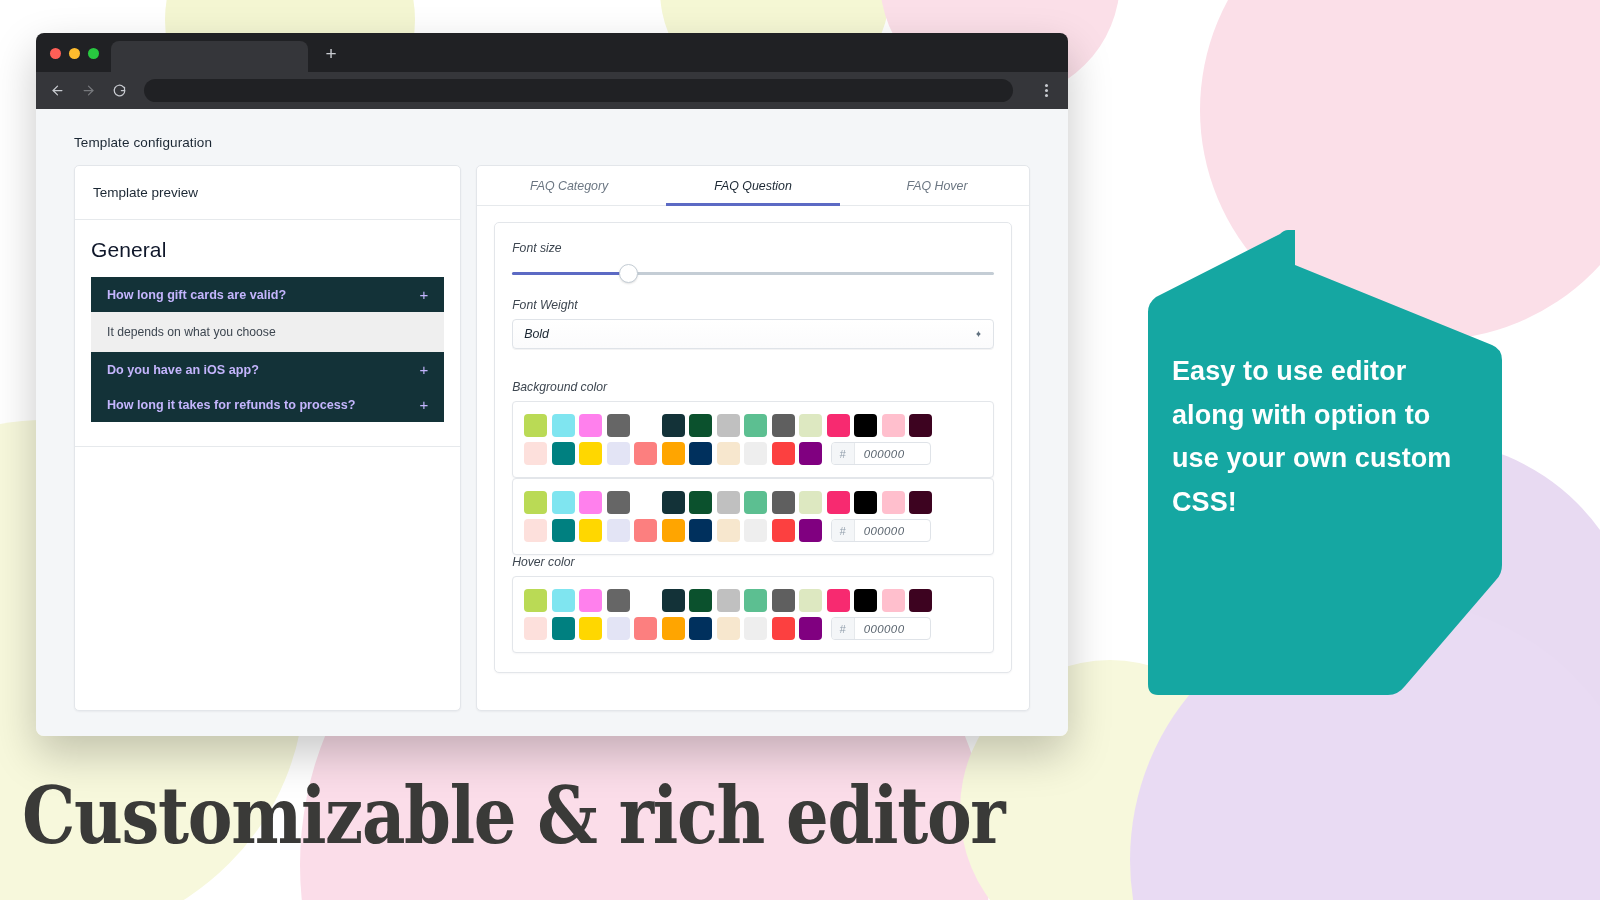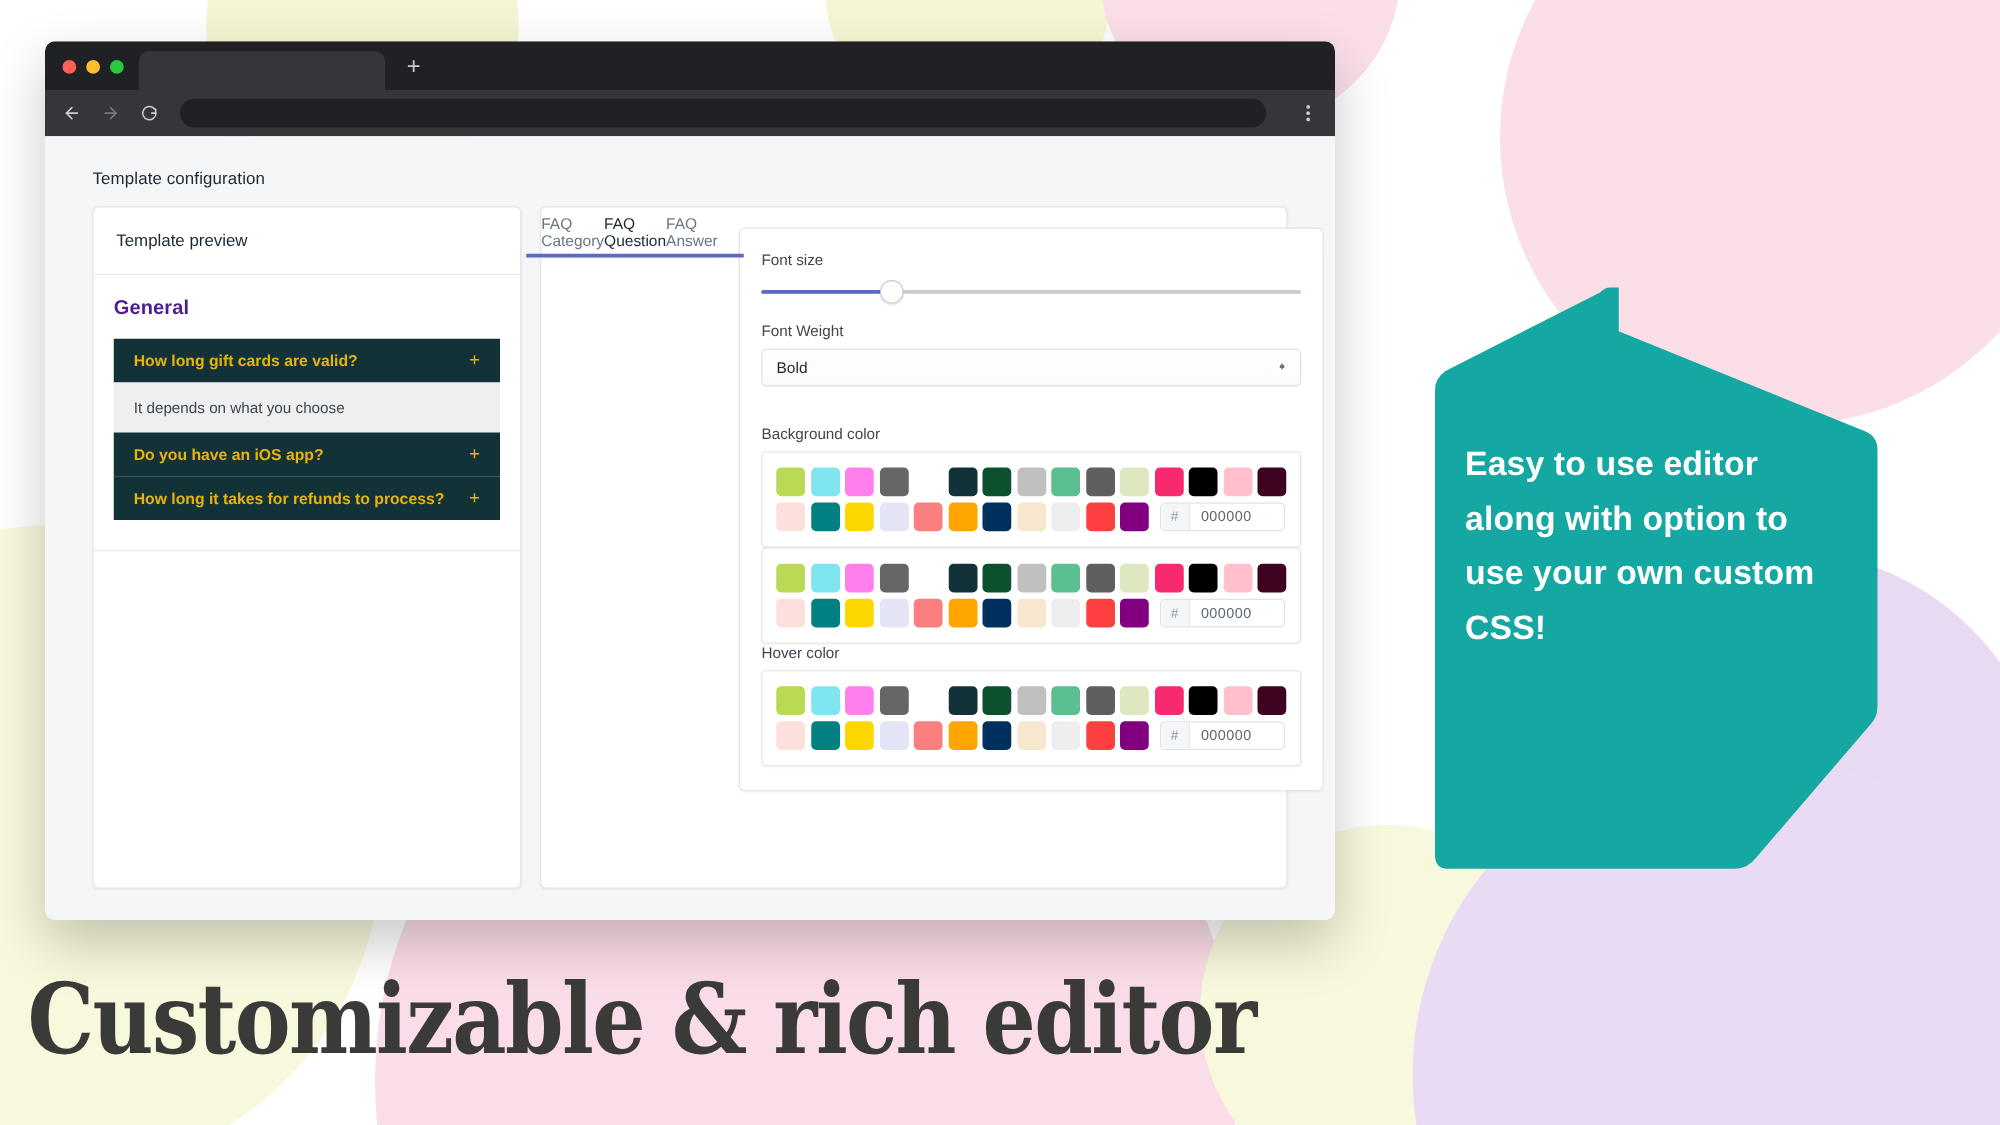--- a/index.html
+++ b/index.html
@@ -59,36 +59,36 @@
   .cols { display:flex; gap: 15px; padding: 0 38px 0 38px; }
 
   
   .card {
     background:#fff; border: 1px solid #e3e6ea; border-radius: 5px;
     box-shadow: 0 1px 2px rgba(16,24,40,.05);
   }
   #left-card { width: 418px; height: 546px; display:flex; flex-direction:column; }
   .lc-head { padding: 19px 18px; border-bottom: 1px solid #e6e9ec; font-size: 13.5px; color:#1b2733; }
   .lc-body { padding: 18px 16px 0 16px; }
-  .lc-body h2 { font-size: 16px; color:#4c1d95; margin-bottom: 15px; font-weight: 700; letter-spacing:.1px; }
+  .lc-body h2 { font-size: 21px; color:#0f172a; margin-bottom: 15px; font-weight: 400; letter-spacing:.1px; }
 
   .faq-q {
-    background: #133238; color:#eab308;
+    background: #133238; color:#c4b5fd;
     display:flex; align-items:center; justify-content:space-between;
     padding: 0 16px; height: 35px; font-size: 12.6px; font-weight: 700;
     margin-top: 9px;
   }
   .faq-q:first-of-type { margin-top: 0; }
   .faq-plus { font-size: 15px; font-weight: 400; line-height: 1; }
   .faq-a { background:#efefef; color:#3d4650; font-size: 12.2px; padding: 13px 16px; }
 
   .lc-sep { border-top: 1px solid #e6e9ec; margin-top: 24px; flex: 1; }
 
   
-  #right-card { width: 598px; height: 546px; display:flex; flex-direction:row; }
+  #right-card { width: 598px; height: 546px; display:flex; flex-direction:column;font-style:italic; }
   .tabs { display:flex; border-bottom: 1px solid #e6e9ec; height: 40px; }
   .tab-item {
     flex:1; display:flex; align-items:center; justify-content:center;
     font-size: 12.4px; color:#6b7682; position:relative; height: 100%;
   }
   .tab-item.active { color:#1b2733; }
   .tab-item.active::after {
     content:""; position:absolute; left: 50%; transform: translateX(-50%);
     bottom: -1px; width: 174px; height: 3px; background: #5c6ac4;
   }
@@ -263,21 +263,21 @@
       <div class="card" id="right-card">
 
         <div class="tabs">
           <div class="tab-item">
             <span>FAQ Category</span>
           </div>
           <div class="tab-item active">
             <span>FAQ Question</span>
           </div>
           <div class="tab-item">
-            <span>FAQ Answer</span>
+            <span>FAQ Hover</span>
           </div>
         </div>
 
         <div class="panel">
           <div class="inner-card">
 
             <div class="fld-label">Font size</div>
             <div class="slider">
               <div class="track"></div>
               <div class="fill" id="slider-fill" style="width: 24%;"></div>

